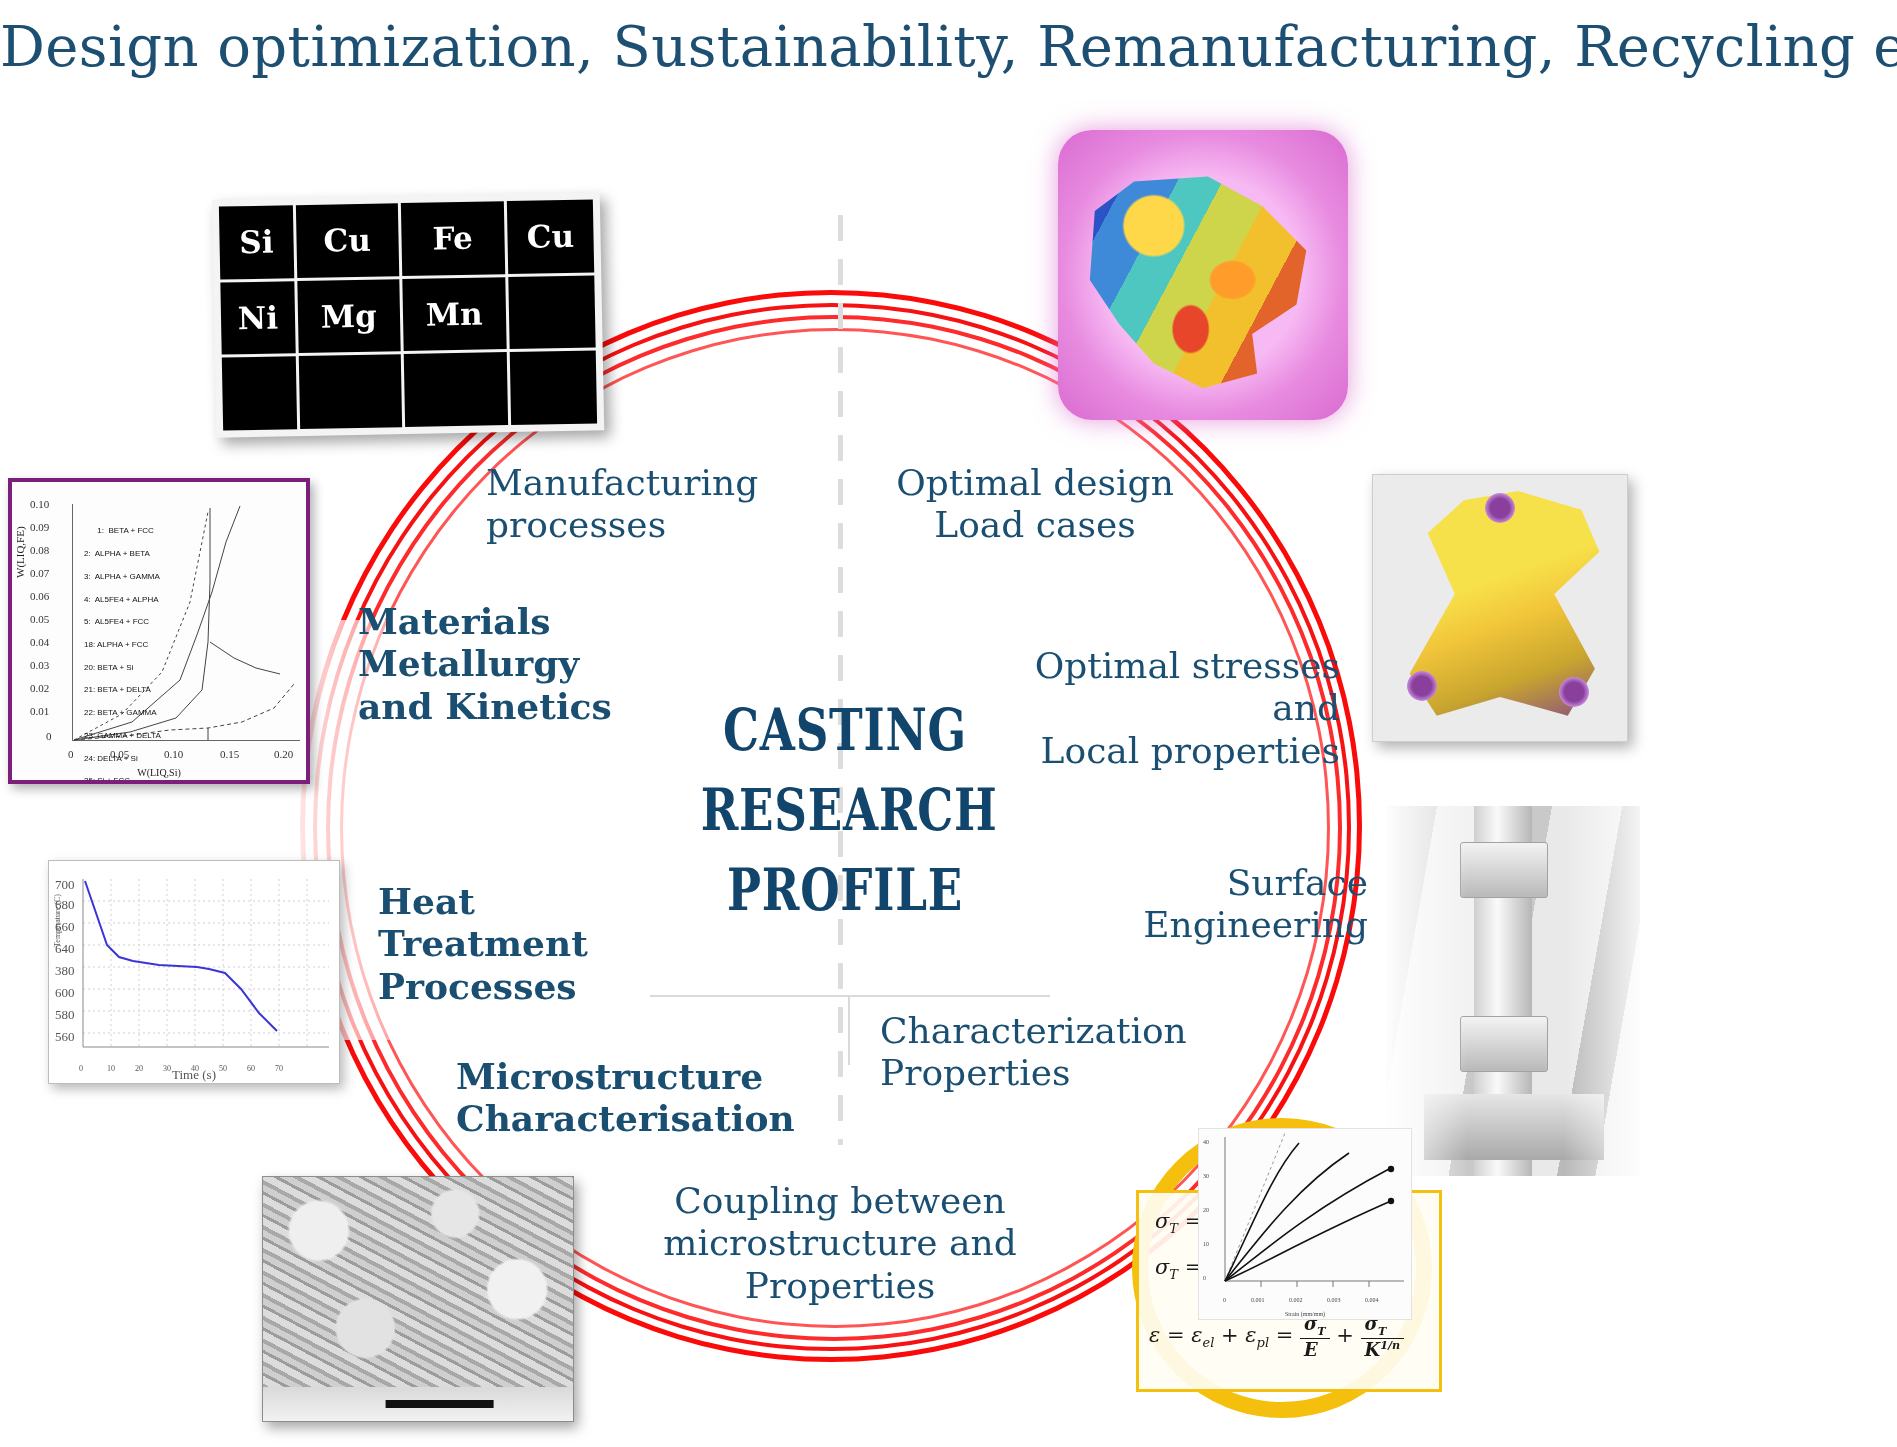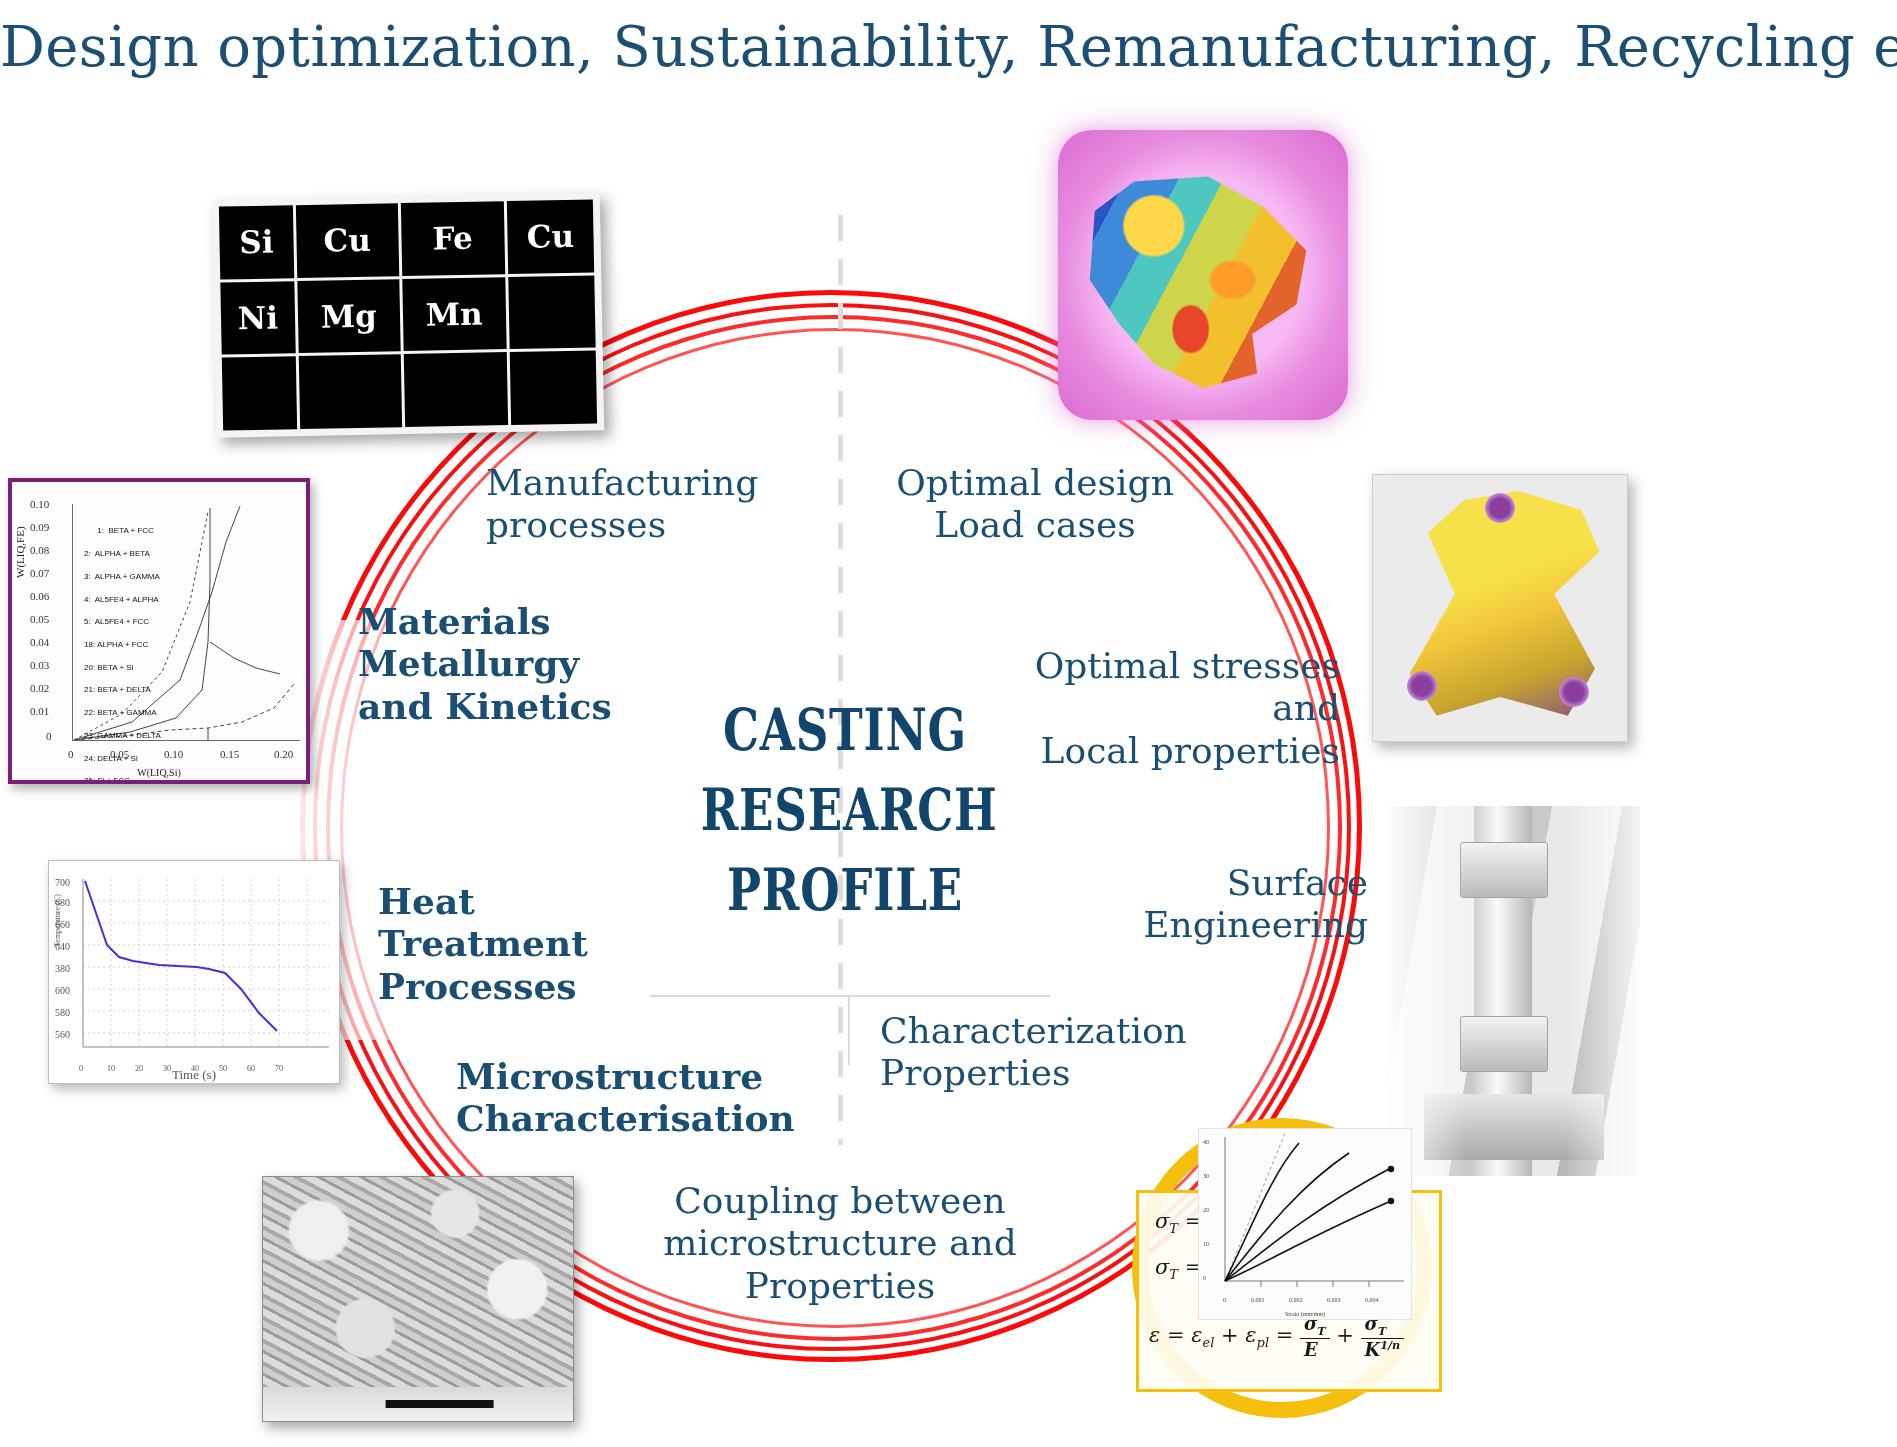--- a/index.html
+++ b/index.html
@@ -66,21 +66,21 @@
   #phase-diagram .pd-xtick{position:absolute;bottom:20px;font-size:11px;color:#333;
     font-family:"Liberation Serif",serif;}
   #phase-diagram .pd-legend{position:absolute;left:72px;top:32px;font-size:8px;line-height:1.42;
     color:#111;font-family:"Liberation Sans",sans-serif;white-space:pre;}
   #phase-diagram .axis-v{position:absolute;left:60px;top:22px;width:1px;height:236px;background:#666;}
   #phase-diagram .axis-h{position:absolute;left:60px;top:258px;width:228px;height:1px;background:#666;}
 
   
   #cooling-curve{left:48px;top:860px;width:290px;height:222px;
     border:1px solid #bdbdbd;background:#fff;box-shadow:4px 5px 11px rgba(0,0,0,.28);}
-  #cooling-curve .cc-ytick{position:absolute;left:6px;font-size:10px;color:#555;}
+  #cooling-curve .cc-ytick{position:absolute;left:6px;font-size:13px;color:#555;}
   #cooling-curve .cc-xtick{position:absolute;bottom:10px;font-size:8px;color:#555;}
   #cooling-curve .cc-ylab{position:absolute;left:4px;top:86px;font-size:8px;color:#555;
     transform:rotate(-90deg);transform-origin:left top;white-space:nowrap;}
   #cooling-curve .cc-xlab{position:absolute;left:0;bottom:0;width:100%;text-align:center;
     font-size:13px;color:#555;}
 
   
   #micrograph{left:262px;top:1176px;width:310px;height:244px;
     border:1px solid #8d8d8d;box-shadow:4px 6px 12px rgba(0,0,0,.35);
     background:

